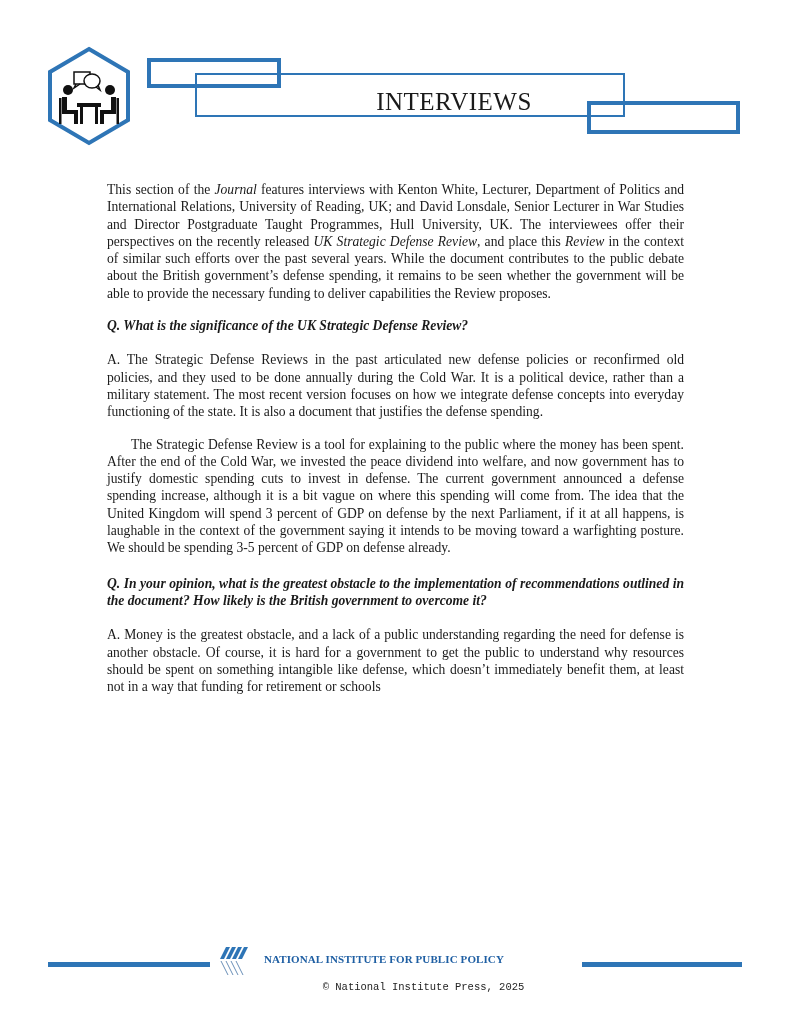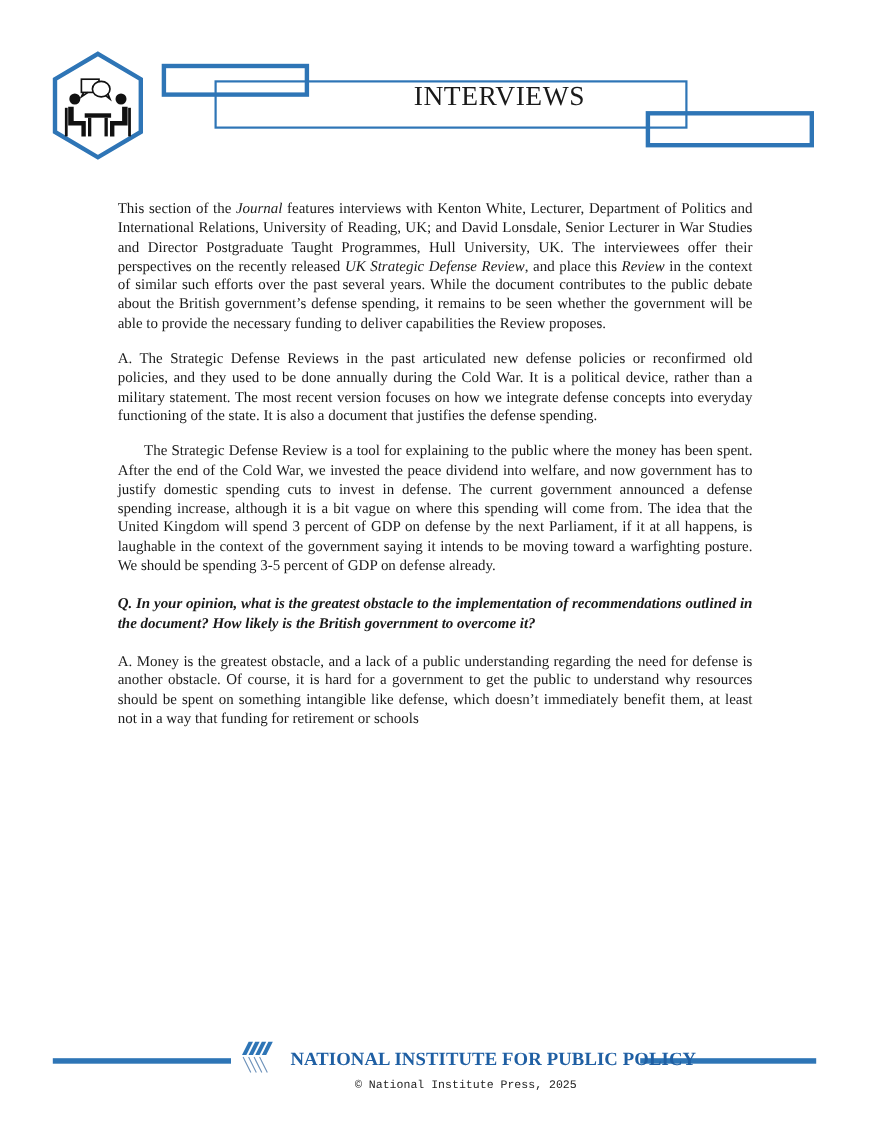--- a/index.html
+++ b/index.html
@@ -4,33 +4,33 @@
 <style>
   html, body { margin: 0; padding: 0; background: #ffffff; }
   body { width: 791px; height: 1024px; position: relative; overflow: hidden;
          font-family: "Liberation Serif", serif; color: #1a1a1a; }
   .abs { position: absolute; }
   
   .hex { left: 44px; top: 46px; width: 90px; height: 100px; }
   .box1 { left: 147px; top: 58px; width: 134px; height: 30px; border: 4px solid #2e75b6; box-sizing: border-box; }
   .box2 { left: 195px; top: 73px; width: 430px; height: 44px; border: 2px solid #2e75b6; box-sizing: border-box; }
   .box3 { left: 587px; top: 101px; width: 153px; height: 33px; border: 4px solid #2e75b6; box-sizing: border-box; }
-  .title { left: 195px; top: 66px; width: 518px; height: 44px; display: flex; align-items: center; justify-content: center;
+  .title { left: 195px; top: 80px; width: 518px; height: 44px; display: flex; align-items: center; justify-content: center;
            font-family: "Liberation Serif", serif; font-size: 25px; letter-spacing: 0.5px; color: #1a1a1a; }
   
   .content { left: 92px; top: 166px; width: 607px; font-size: 13.6px; line-height: 17.3px; }
   .content p { margin: 15px; text-align: justify; }
   .content .indent { text-indent: 24px; }
   .heading { text-align: center !important; font-weight: bold; font-size: 15.5px; line-height: 20px; margin-top: 18px !important; }
   .question { font-weight: bold; font-style: italic; margin-top: 14px !important; margin-bottom: 17px !important; }
   .question.q2 { margin-top: 18px !important; }
   
   .fline { top: 962px; height: 5px; background: #2e75b6; }
   .flogo { left: 218px; top: 945px; width: 40px; height: 32px; }
-  .fname { left: 264px; top: 953px; font-family: "Liberation Serif", serif; font-weight: bold; font-size: 17px;
+  .fname { left: 264px; top: 953px; font-family: "Liberation Serif", serif; font-weight: bold; font-size: 11px;
            color: #1f5fa3; letter-spacing: 0.1px; }
   .fcopy { left: 0; width: 791px; top: 981px; text-align: center; font-family: Liberation Mono, monospace; font-size: 10.5px; color: #222; padding-left: 28px; }
 </style>
 </head>
 <body>
 
 <div class="abs hex">
   <svg width="90" height="100" viewBox="0 0 90 100">
     <polygon points="45,3 84,26 84,74 45,97 6,74 6,26" fill="#fff" stroke="#2e75b6" stroke-width="4"></polygon>
 
@@ -53,20 +53,21 @@
 </div>
 <div class="abs box1"></div>
 <div class="abs box2"></div>
 <div class="abs box3"></div>
 <div class="abs title">INTERVIEWS</div>
 
 <div class="abs content">
   <p><span>This section of the </span><em>Journal</em><span> features interviews with Kenton White, Lecturer, Department of Politics and International Relations, University of Reading, UK; and David Lonsdale, Senior Lecturer in War Studies and Director Postgraduate Taught Programmes, Hull University, UK. The interviewees offer their perspectives on the recently released </span><em>UK Strategic Defense Review</em><span>, and place this </span><em>Review</em><span> in the context of similar such efforts over the past several years. While the document contributes to the public debate about the British government’s defense spending, it remains to be seen whether the government will be able to provide the necessary funding to deliver capabilities the Review proposes.</span></p>
 
 
+  <p class="question">Q. What is the significance of the UK Strategic Defense Review?</p>
   <p>A. The Strategic Defense Reviews in the past articulated new defense policies or reconfirmed old policies, and they used to be done annually during the Cold War. It is a political device, rather than a military statement. The most recent version focuses on how we integrate defense concepts into everyday functioning of the state. It is also a document that justifies the defense spending.</p>
   <p class="indent">The Strategic Defense Review is a tool for explaining to the public where the money has been spent. After the end of the Cold War, we invested the peace dividend into welfare, and now government has to justify domestic spending cuts to invest in defense. The current government announced a defense spending increase, although it is a bit vague on where this spending will come from. The idea that the United Kingdom will spend 3 percent of GDP on defense by the next Parliament, if it at all happens, is laughable in the context of the government saying it intends to be moving toward a warfighting posture. We should be spending 3-5 percent of GDP on defense already.</p>
 
   <p class="question q2">Q. In your opinion, what is the greatest obstacle to the implementation of recommendations outlined in the document? How likely is the British government to overcome it?</p>
   <p>A. Money is the greatest obstacle, and a lack of a public understanding regarding the need for defense is another obstacle. Of course, it is hard for a government to get the public to understand why resources should be spent on something intangible like defense, which doesn’t immediately benefit them, at least not in a way that funding for retirement or schools</p>
 </div>
 
 <div class="abs fline" style="left:48px;width:162px;"></div>
 <div class="abs fline" style="left:582px;width:160px;"></div>
 <div class="abs flogo">

